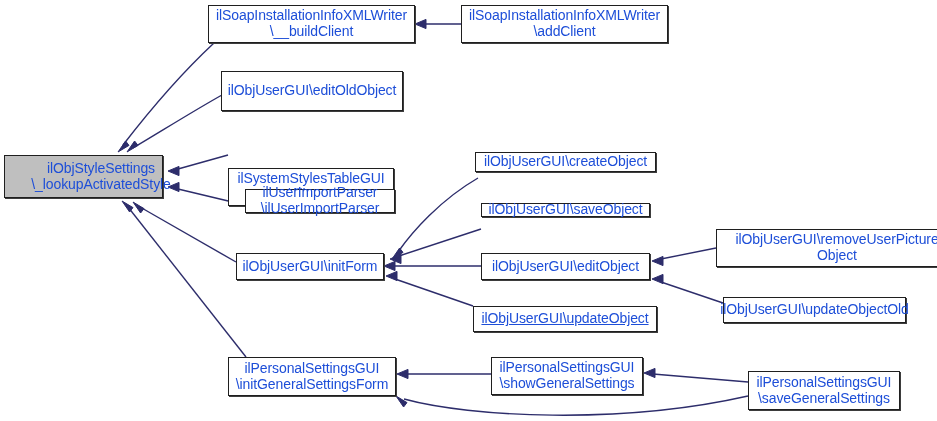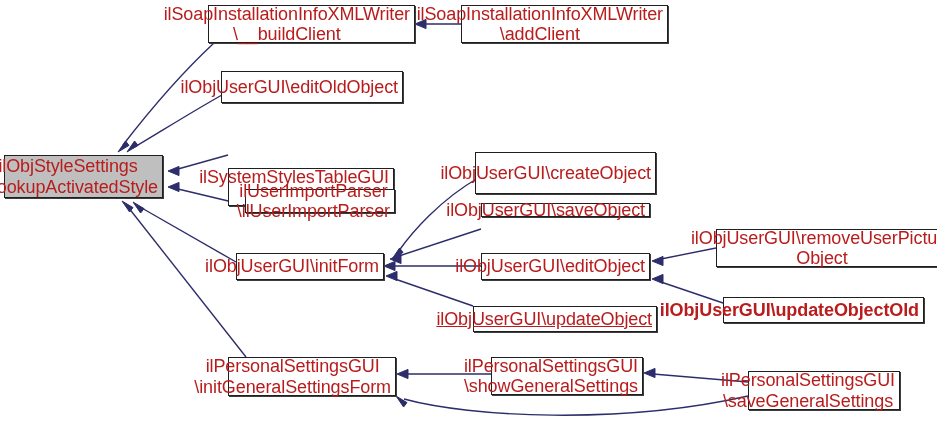--- a/index.html
+++ b/index.html
@@ -22,27 +22,27 @@
     top: 0;
     width: 937px;
     height: 421px;
     pointer-events: none;
   }
   .node {
     position: absolute;
     box-sizing: border-box;
     border: 1px solid #1f1f1f;
     background: #ffffff;
-    color: #b91c1c;
+    color: #1d4ed8;
     display: flex;
     align-items: center;
-    justify-content: flex-end;
+    justify-content: center;
     text-align: center;
     line-height: 1.12;
-    font-size: 18px;
+    font-size: 14px;
     white-space: pre;
     letter-spacing: -0.1px;
     z-index: 2;
     box-shadow: 1px 1px 0 0 #3d3d3d;
   }
   .node.highlight {
     background: #bfbfbf;
     padding-left: 35px;
   }
   .node .label {
@@ -122,33 +122,33 @@
       </g>
     </svg>
 
   <div id="nodes-layer">
       <div class="node highlight" style="left: 4px; top: 155px; width: 159px; height: 43px;"><span class="label">ilObjStyleSettings
 \_lookupActivatedStyle</span></div>
       <div class="node" style="left: 208px; top: 5px; width: 207px; height: 38px;"><span class="label">ilSoapInstallationInfoXMLWriter
 \__buildClient</span></div>
       <div class="node" style="left: 461px; top: 5px; width: 207px; height: 38px;"><span class="label">ilSoapInstallationInfoXMLWriter
 \addClient</span></div>
-      <div class="node" style="left: 221px; top: 71px; width: 182px; height: 32px;"><span class="label">ilObjUserGUI\editOldObject</span></div>
+      <div class="node" style="left: 221px; top: 71px; width: 182px; height: 40px;"><span class="label">ilObjUserGUI\editOldObject</span></div>
       <div class="node" style="left: 228px; top: 124px; width: 166px; height: 38px; margin-top: 44px;"><span class="label">ilSystemStylesTableGUI
 \fillRow</span></div>
       <div class="node" style="left: 245px; top: 189px; width: 150px; height: 24px;"><span class="label">ilUserImportParser
 \ilUserImportParser</span></div>
       <div class="node" style="left: 236px; top: 253px; width: 148px; height: 27px;"><span class="label">ilObjUserGUI\initForm</span></div>
-      <div class="node" style="left: 475px; top: 152px; width: 181px; height: 42px;"><span class="label">ilObjUserGUI\createObject</span></div>
+      <div class="node" style="left: 475px; top: 152px; width: 181px; height: 20px;"><span class="label">ilObjUserGUI\createObject</span></div>
       <div class="node" style="left: 481px; top: 203px; width: 169px; height: 14px;"><span class="label">ilObjUserGUI\saveObject</span></div>
       <div class="node" style="left: 481px; top: 253px; width: 169px; height: 27px;"><span class="label">ilObjUserGUI\editObject</span></div>
       <div class="node" style="left: 473px; top: 306px; width: 184px; height: 26px; text-decoration: underline;"><span class="label">ilObjUserGUI\updateObject</span></div>
       <div class="node" style="left: 716px; top: 229px; width: 242px; height: 38px;"><span class="label">ilObjUserGUI\removeUserPicture
 Object</span></div>
-      <div class="node" style="left: 723px; top: 297px; width: 201px; height: 26px; font-weight: bold;"><span class="label">ilObjUserGUI\updateObjectOld</span></div>
+      <div class="node" style="left: 723px; top: 297px; width: 183px; height: 26px;"><span class="label">ilObjUserGUI\updateObjectOld</span></div>
       <div class="node" style="left: 228px; top: 357px; width: 168px; height: 39px;"><span class="label">ilPersonalSettingsGUI
 \initGeneralSettingsForm</span></div>
       <div class="node" style="left: 491px; top: 357px; width: 152px; height: 38px;"><span class="label">ilPersonalSettingsGUI
 \showGeneralSettings</span></div>
       <div class="node" style="left: 748px; top: 371px; width: 152px; height: 39px;"><span class="label">ilPersonalSettingsGUI
 \saveGeneralSettings</span></div>
     </div>
 
 </div>
 

